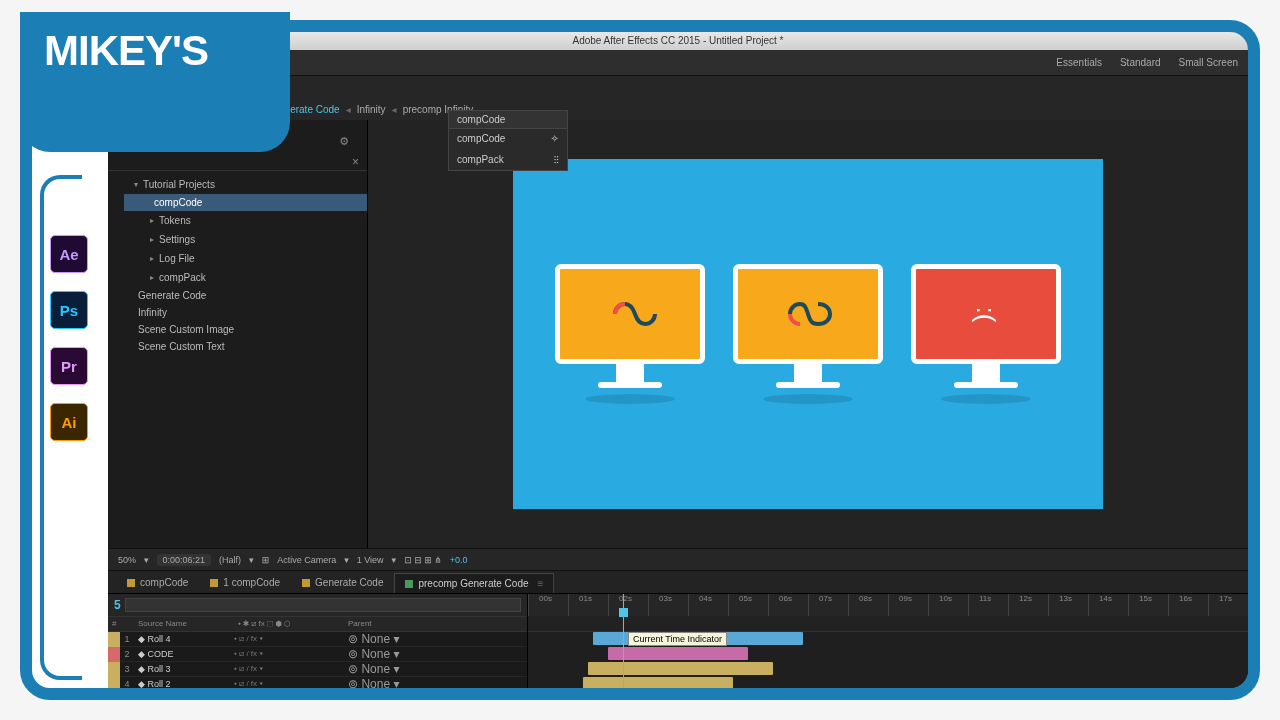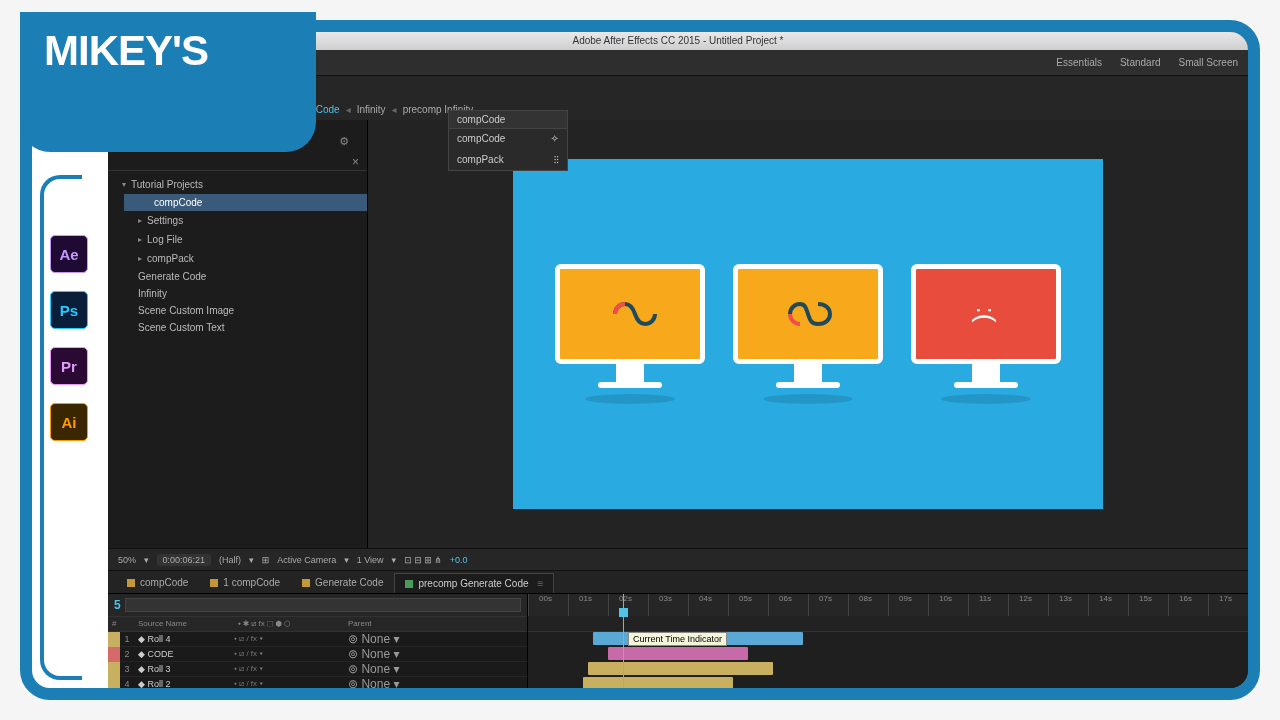--- a/index.html
+++ b/index.html
@@ -1,18 +1,18 @@
 <!DOCTYPE html>
 <html><head>
 <meta charset="utf-8">
 <style>
 *{margin:0;padding:0;box-sizing:border-box;font-family:Arial,Helvetica,sans-serif}
 body{width:1280px;height:720px;background:#f5f5f5;position:relative;overflow:hidden}
 .frame{position:absolute;left:20px;top:20px;right:20px;bottom:20px;border:12px solid #1b7fb5;border-radius:30px;background:#fff;overflow:hidden}
-.badge{position:absolute;left:20px;top:12px;width:296px;height:140px;background:#1b7fb5;border-radius:0 0 30px 30px;padding:18px 24px;z-index:50}
+.badge{position:absolute;left:20px;top:12px;width:270px;height:140px;background:#1b7fb5;border-radius:0 0 30px 30px;padding:18px 24px;z-index:50}
 .badge h1{color:#fff;font-size:42px;font-weight:900;letter-spacing:-1px;line-height:1}
 .badge p{color:#d2e9f5;font-size:24px;font-weight:300}
 .sidetrack{position:absolute;left:32px;top:175px;bottom:40px;width:58px;z-index:45}
 .rail{position:absolute;left:8px;top:0;bottom:0;width:42px;border:4px solid #1b7fb5;border-right:none;border-radius:20px 0 0 20px}
 .appicons{position:absolute;left:18px;top:60px;display:flex;flex-direction:column;gap:18px}
 .aicon{width:38px;height:38px;border-radius:5px;display:flex;align-items:center;justify-content:center;font-size:15px;font-weight:700}
 .ae{background:#1f0a33;color:#c699ff;border:1px solid #c699ff}
 .ps{background:#0a1e3a;color:#26c9ff;border:1px solid #26c9ff}
 .pr{background:#2a0a33;color:#e499ff;border:1px solid #e499ff}
 .ai{background:#3a2600;color:#ff9a00;border:1px solid #ff9a00}
@@ -27,21 +27,21 @@
 .breadcrumb{height:22px;background:#262626;display:flex;align-items:center;padding-left:8px;font-size:10px;color:#aaa;gap:6px}
 .breadcrumb .active{color:#4fc3e8}
 .breadcrumb .chev{color:#666}
 .midrow{display:flex;height:428px;background:#1c1c1c}
 .leftcol{width:260px;border-right:1px solid #000;padding:6px 0}
 .panel-title{color:#ccc;font-size:13px;letter-spacing:4px;padding:8px 14px;display:flex;align-items:center;justify-content:space-between}
 .panel-title .gear{font-size:11px;color:#888}
 .closebar{height:14px;border-bottom:1px solid #333;position:relative}
 .closebar:after{content:"×";position:absolute;right:8px;top:-2px;color:#888;font-size:12px}
 .tree{padding:4px 0;font-size:10px;color:#bbb}
-.tree .grp{padding:4px 14px;display:flex;align-items:center;gap:5px;cursor:pointer}
+.tree .grp{padding:4px 26px;display:flex;align-items:center;gap:5px;cursor:pointer}
 .tree .grp:before{content:"▸";font-size:8px;color:#888}
 .tree .grp.open:before{content:"▾"}
 .tree .item{padding:3px 14px 3px 30px;cursor:pointer}
 .tree .item.sel{background:#3a5a7a;color:#fff}
 .tree .sub{padding-left:16px}
 .minipanel{position:absolute;left:340px;top:78px;width:120px;background:#2a2a2a;border:1px solid #444;font-size:10px;color:#ccc;z-index:5}
 .minipanel .hd{padding:3px 8px;background:#333;border-bottom:1px solid #444}
 .minipanel .row{padding:4px 8px;display:flex;justify-content:space-between;align-items:center}
 .viewer{flex:1;display:flex;flex-direction:column;align-items:center;justify-content:center;background:#232323}
 .canvas{width:590px;height:350px;background:#29abe2;display:flex;align-items:center;justify-content:center;gap:28px}
@@ -145,20 +145,21 @@
     <div class="leftcol">
       <div class="panel-title">
         <span>COMPCODE</span>
         <span class="gear">⚙</span>
       </div>
       <div class="closebar"></div>
       <div class="tree">
         <div class="grp open">Tutorial Projects</div>
         <div class="sub">
           <div class="item sel">compCode</div>
+          <div class="grp">Tokens</div>
           <div class="grp">Settings</div>
           <div class="grp">Log File</div>
           <div class="grp">compPack</div>
         </div>
         <div class="item">Generate Code</div>
         <div class="item">Infinity</div>
         <div class="item">Scene Custom Image</div>
         <div class="item">Scene Custom Text</div>
       </div>
     </div>

